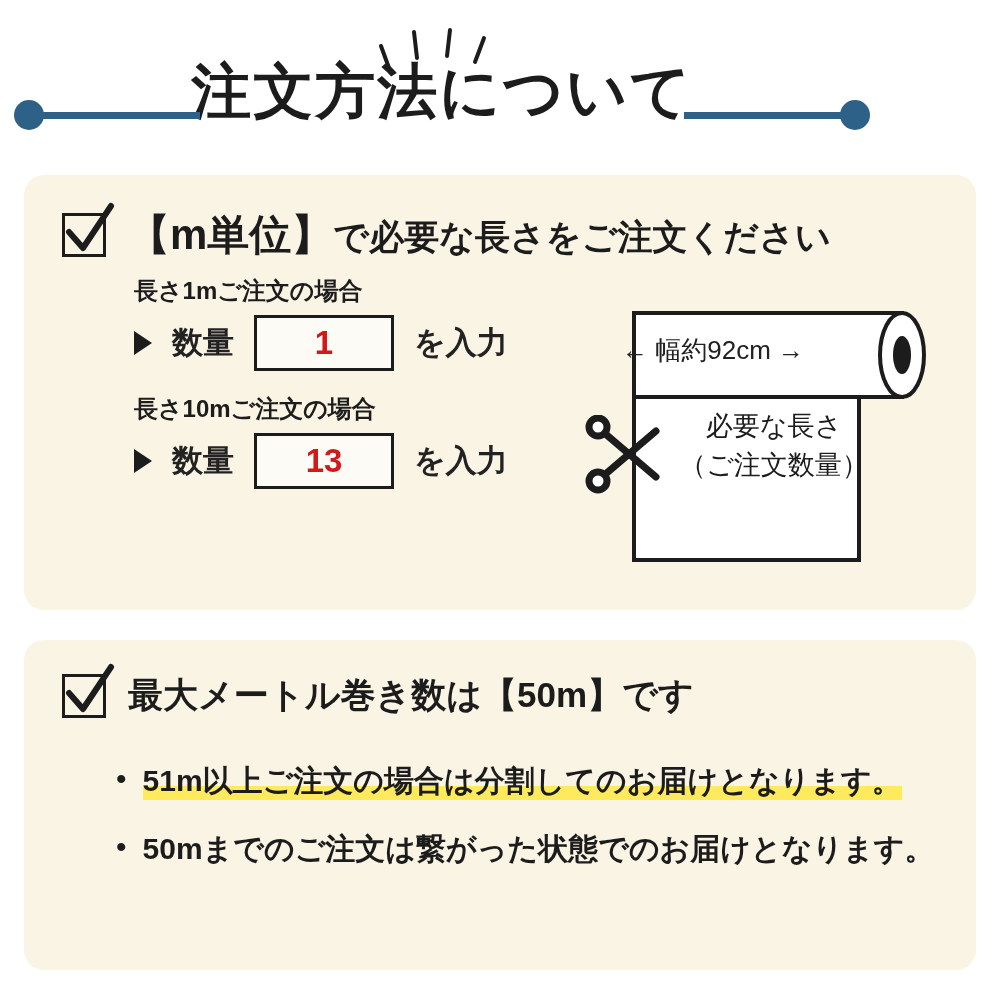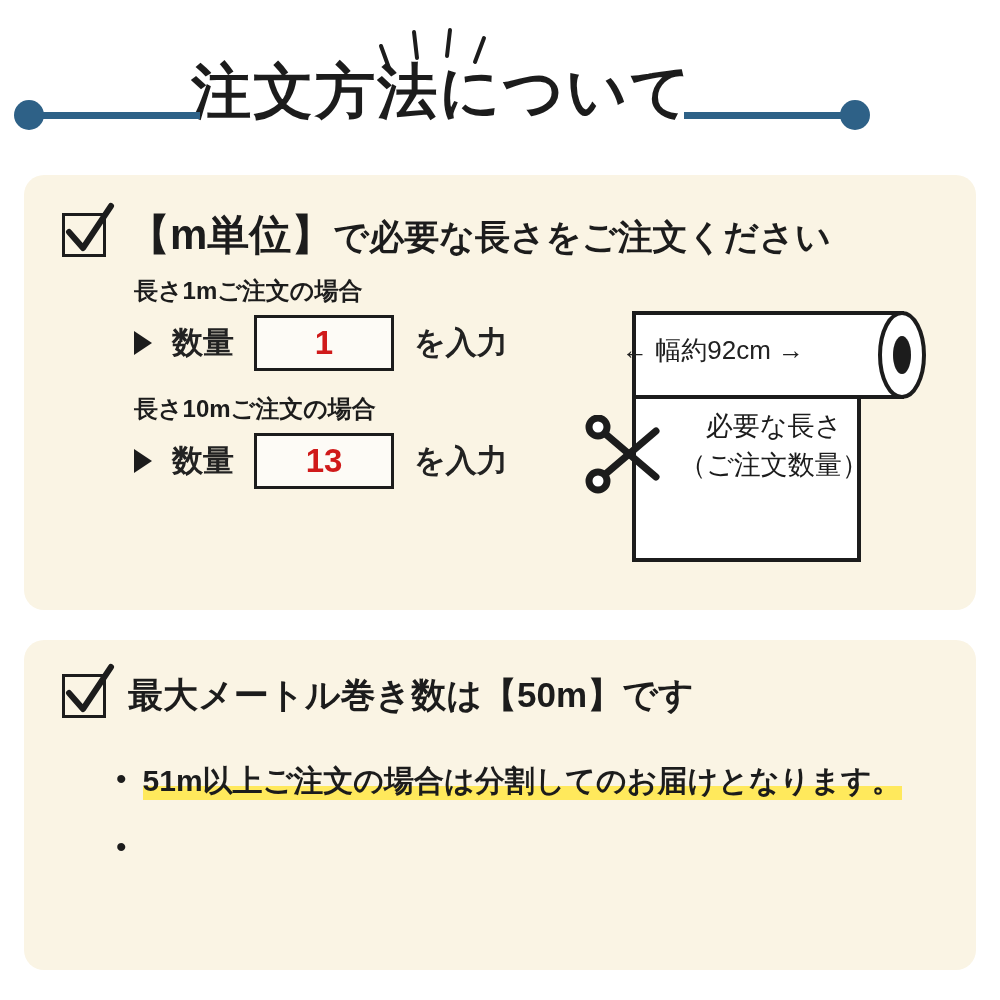--- a/index.html
+++ b/index.html
@@ -281,19 +281,20 @@
     </div>
 
     <div class="bullets">
       <div class="bullet">
         <div class="bullet-dot">•</div>
         <div class="bullet-text hl">51m以上ご注文の場合は分割してのお届けとなります。</div>
       </div>
       <div class="bullet">
         <div class="bullet-dot">•</div>
         <div>
+          <div class="bullet-text">50mまでのご注文は繋がった状態でのお届けとなります。</div>
         </div>
       </div>
     </div>
 
   </div>
 
 </div>
 
 </body></html>

